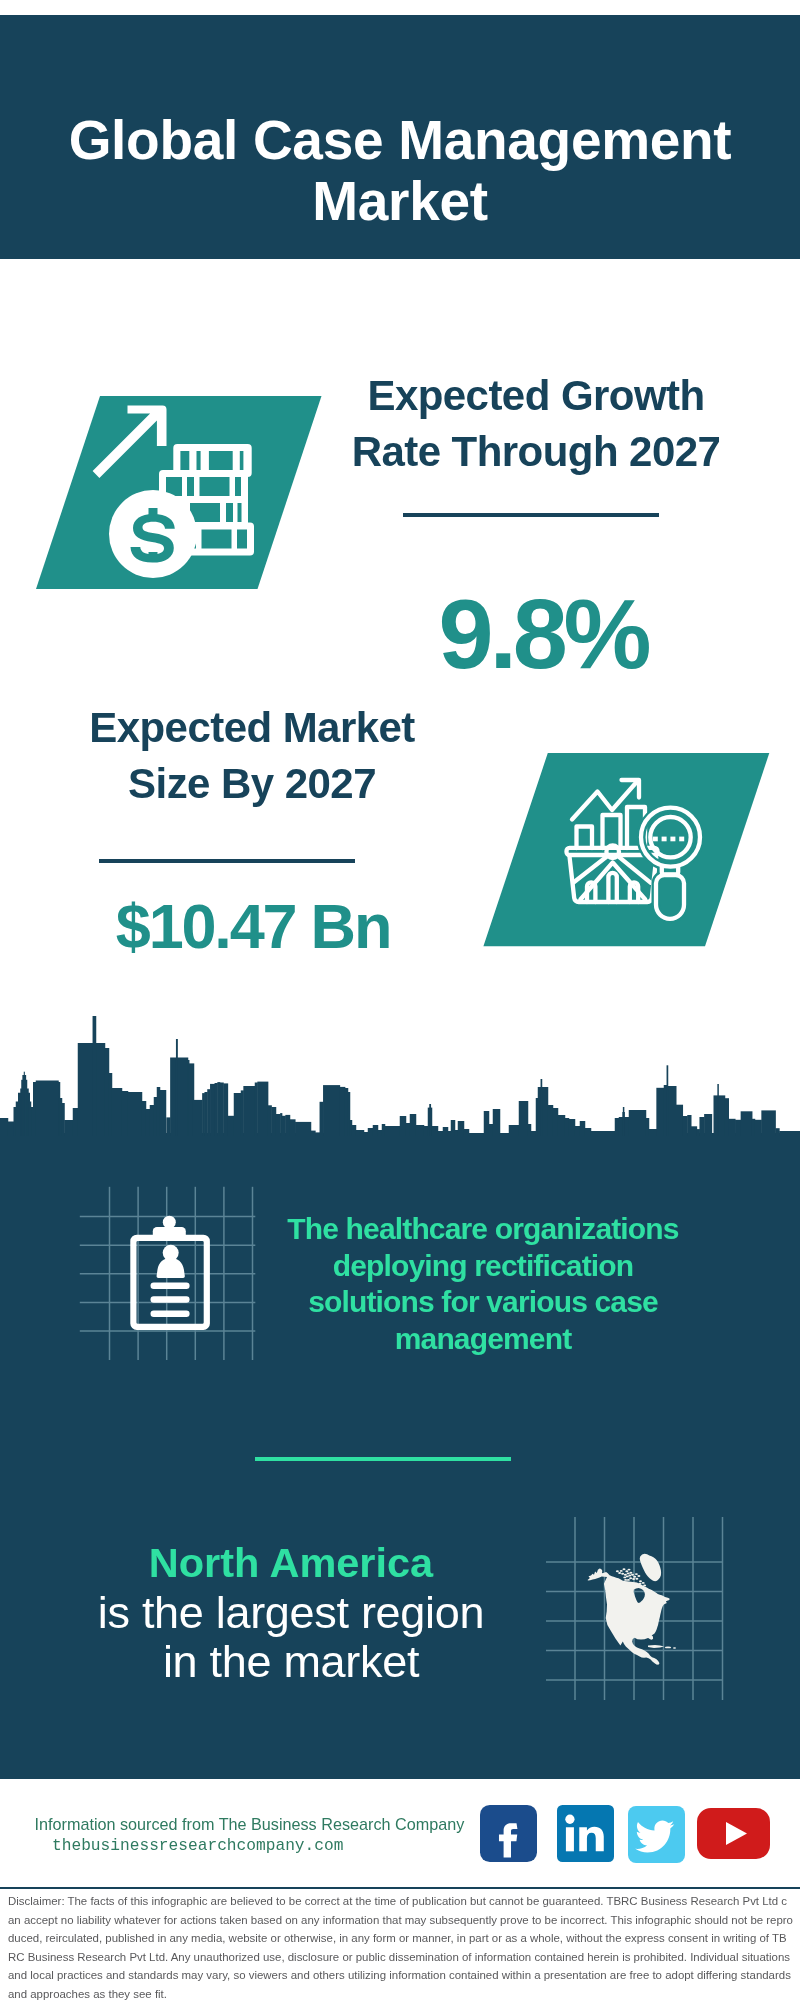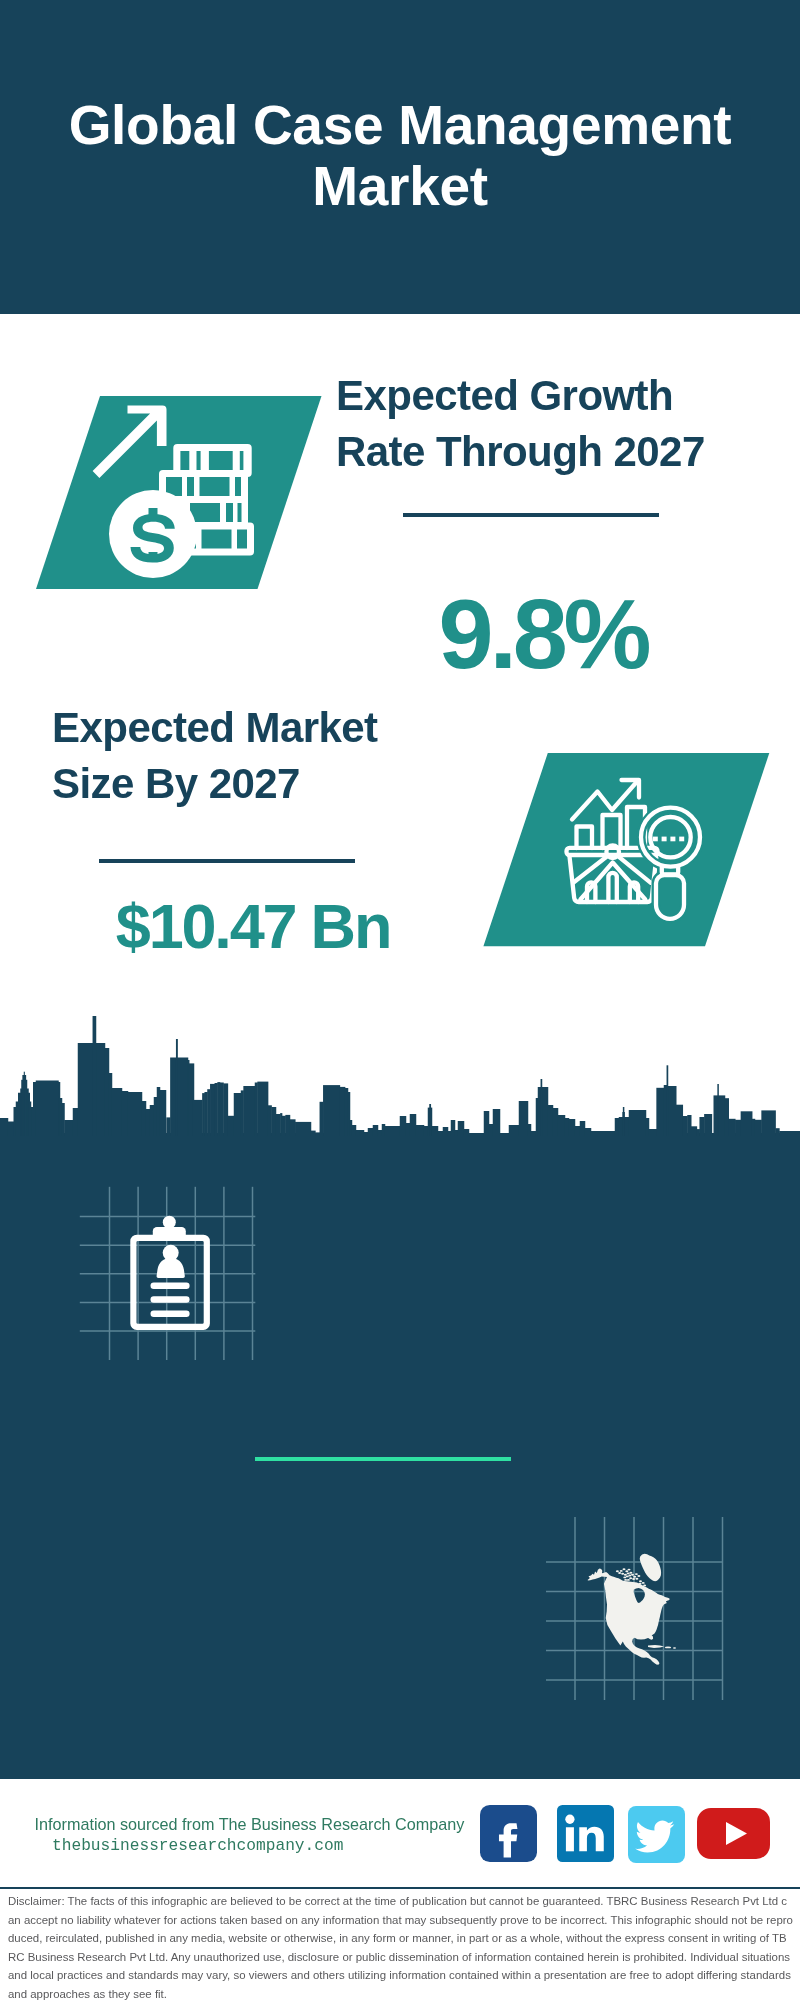--- a/index.html
+++ b/index.html
@@ -1,31 +1,31 @@
 <!DOCTYPE html>
 <html><head>
 <meta charset="utf-8">
 <style>
   * { margin:0; padding:0; box-sizing:border-box; }
   html,body { width:800px; height:2000px; }
   body { font-family:"Liberation Sans", sans-serif; background:#ffffff; overflow:hidden; }
   .page { position:relative; width:800px; height:2000px; background:#fff; }
 
   
-  .header { position:absolute; left:0; top:0; width:800px; height:314px; background:#17435a; }
+  .header { position:absolute; left:0; top:15px; width:800px; height:244px; background:#17435a; }
   .header-title { position:absolute; left:40px; top:95px; width:720px; text-align:center;
      font-size:55px; font-weight:bold; line-height:61px; color:#ffffff; letter-spacing:-0.3px; }
 
   
   .dark { position:absolute; left:0; top:1133px; width:800px; height:646px; background:#17435a; }
   .skyline { position:absolute; left:0; top:1010px; width:800px; height:126px; }
 
   
   .stat-label { position:absolute; font-size:42px; font-weight:bold; color:#17435a;
-      line-height:56px; letter-spacing:-0.55px; white-space:pre-line; }
+      line-height:56px; text-align:center; letter-spacing:-0.55px; white-space:pre-line; }
   .stat-rule { position:absolute; height:4px; background:#17435a; }
   .stat-value { position:absolute; font-weight:bold; color:#20908a;
       text-align:center; white-space:nowrap; }
 
   
   .blk { position:absolute; text-align:center; white-space:pre-line; }
   .blk .hl { color:#2fe0a2; font-weight:bold; }
   .blk .rs2 { color:#ffffff; font-weight:normal; font-size:45px; line-height:49.5px; letter-spacing:-0.3px; }
   .blk .rs { color:#ffffff; font-weight:normal; letter-spacing:-0.1px; font-size:31.5px; line-height:36.6px; }
 
@@ -175,26 +175,30 @@
         <path d="M157,1227 h24.6 a4.2,4.2 0 0 1 4.2,4.2 v3.8 h-33 v-3.8 a4.2,4.2 0 0 1 4.2,-4.2 z"></path>
         <path d="M136.8,1234.7 h66.6 a6.5,6.5 0 0 1 6.5,6.5 v82.3 a6.5,6.5 0 0 1 -6.5,6.5 h-66.6 a6.5,6.5 0 0 1 -6.5,-6.5 v-82.3 a6.5,6.5 0 0 1 6.5,-6.5 z
                  M137.8,1241 a1.3,1.3 0 0 0 -1.3,1.3 v80.2 a1.3,1.3 0 0 0 1.3,1.3 h64.6 a1.3,1.3 0 0 0 1.3,-1.3 v-80.2 a1.3,1.3 0 0 0 -1.3,-1.3 z" fill-rule="evenodd"></path>
         <circle cx="170.7" cy="1252.8" r="8"></circle>
         <path d="M170.7,1257.9 c-7.2,0 -12.1,4.3 -13.2,11.7 l-0.9,6.2 a1.8,1.8 0 0 0 1.8,2.1 h24.6 a1.8,1.8 0 0 0 1.8,-2.1 l-0.9,-6.2 c-1.1,-7.4 -6,-11.7 -13.2,-11.7 z"></path>
         <rect x="150.5" y="1282.4" width="39.1" height="6.5" rx="3.25"></rect>
         <rect x="150.5" y="1296.3" width="39.1" height="6.5" rx="3.25"></rect>
         <rect x="150.5" y="1310.6" width="39.1" height="6.5" rx="3.25"></rect>
       </g>
     </svg>
-    <div class="blk" style="left:262px; top:1211px; width:442px; font-size:30px; line-height:36.6px; letter-spacing:-0.85px;"></div>
+    <div class="blk" style="left:262px; top:1211px; width:442px; font-size:30px; line-height:36.6px; letter-spacing:-0.85px;"><div class="hl">The healthcare organizations
+deploying rectification
+solutions for various case
+management</div></div>
     <div style="position:absolute; left:254.5px; top:1457px; width:256px; height:3.6px; background:#2fe0a2;"></div>
   </div>
 
   <div>
-    <div class="blk" style="left:71px; top:1538px; width:440px; font-size:41.5px; line-height:49.5px;"></div>
+    <div class="blk" style="left:71px; top:1538px; width:440px; font-size:41.5px; line-height:49.5px;"><div class="hl">North America</div><div class="rs2">is the largest region
+in the market</div></div>
     <svg style="position:absolute; left:540px; top:1505px; width:205px; height:210px;" viewBox="540 1505 205 210">
       <g stroke="#5b8496" stroke-width="1.5">
         <line x1="575" y1="1517" x2="575" y2="1700"></line>
         <line x1="604.5" y1="1517" x2="604.5" y2="1700"></line>
         <line x1="634" y1="1517" x2="634" y2="1700"></line>
         <line x1="663.5" y1="1517" x2="663.5" y2="1700"></line>
         <line x1="693" y1="1517" x2="693" y2="1700"></line>
         <line x1="722.5" y1="1517" x2="722.5" y2="1700"></line>
         <line x1="546" y1="1562" x2="722" y2="1562"></line>
         <line x1="546" y1="1591.5" x2="722" y2="1591.5"></line>

